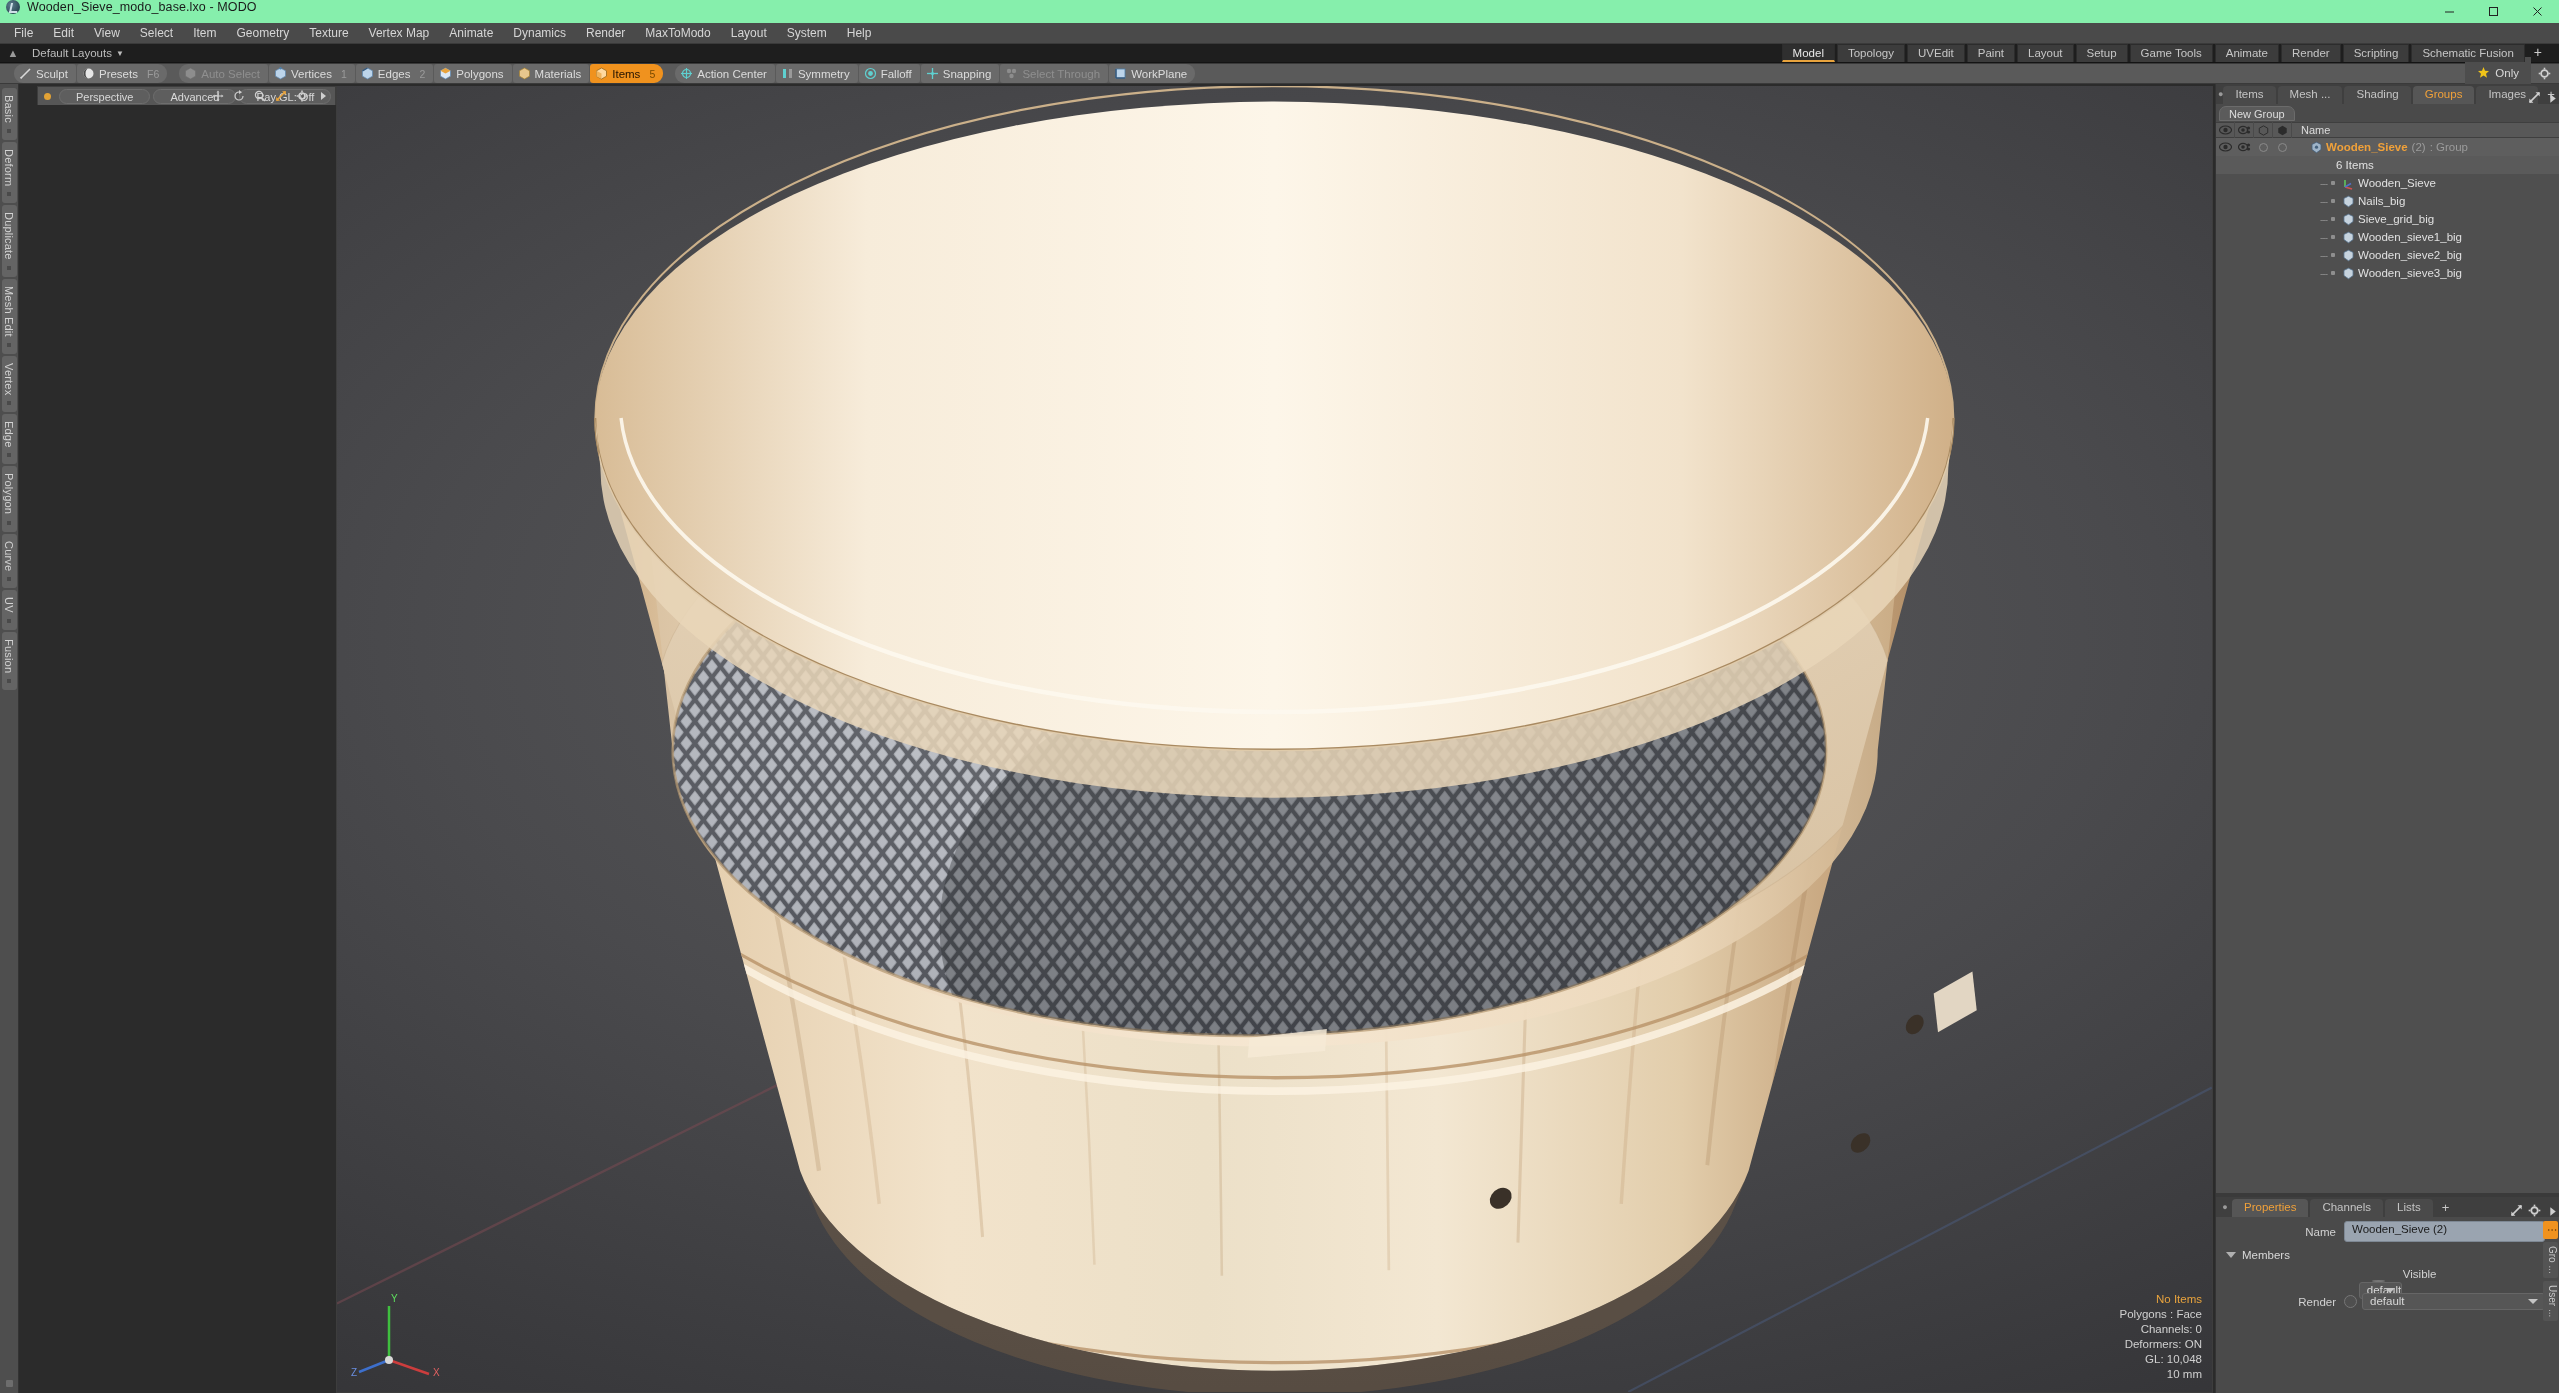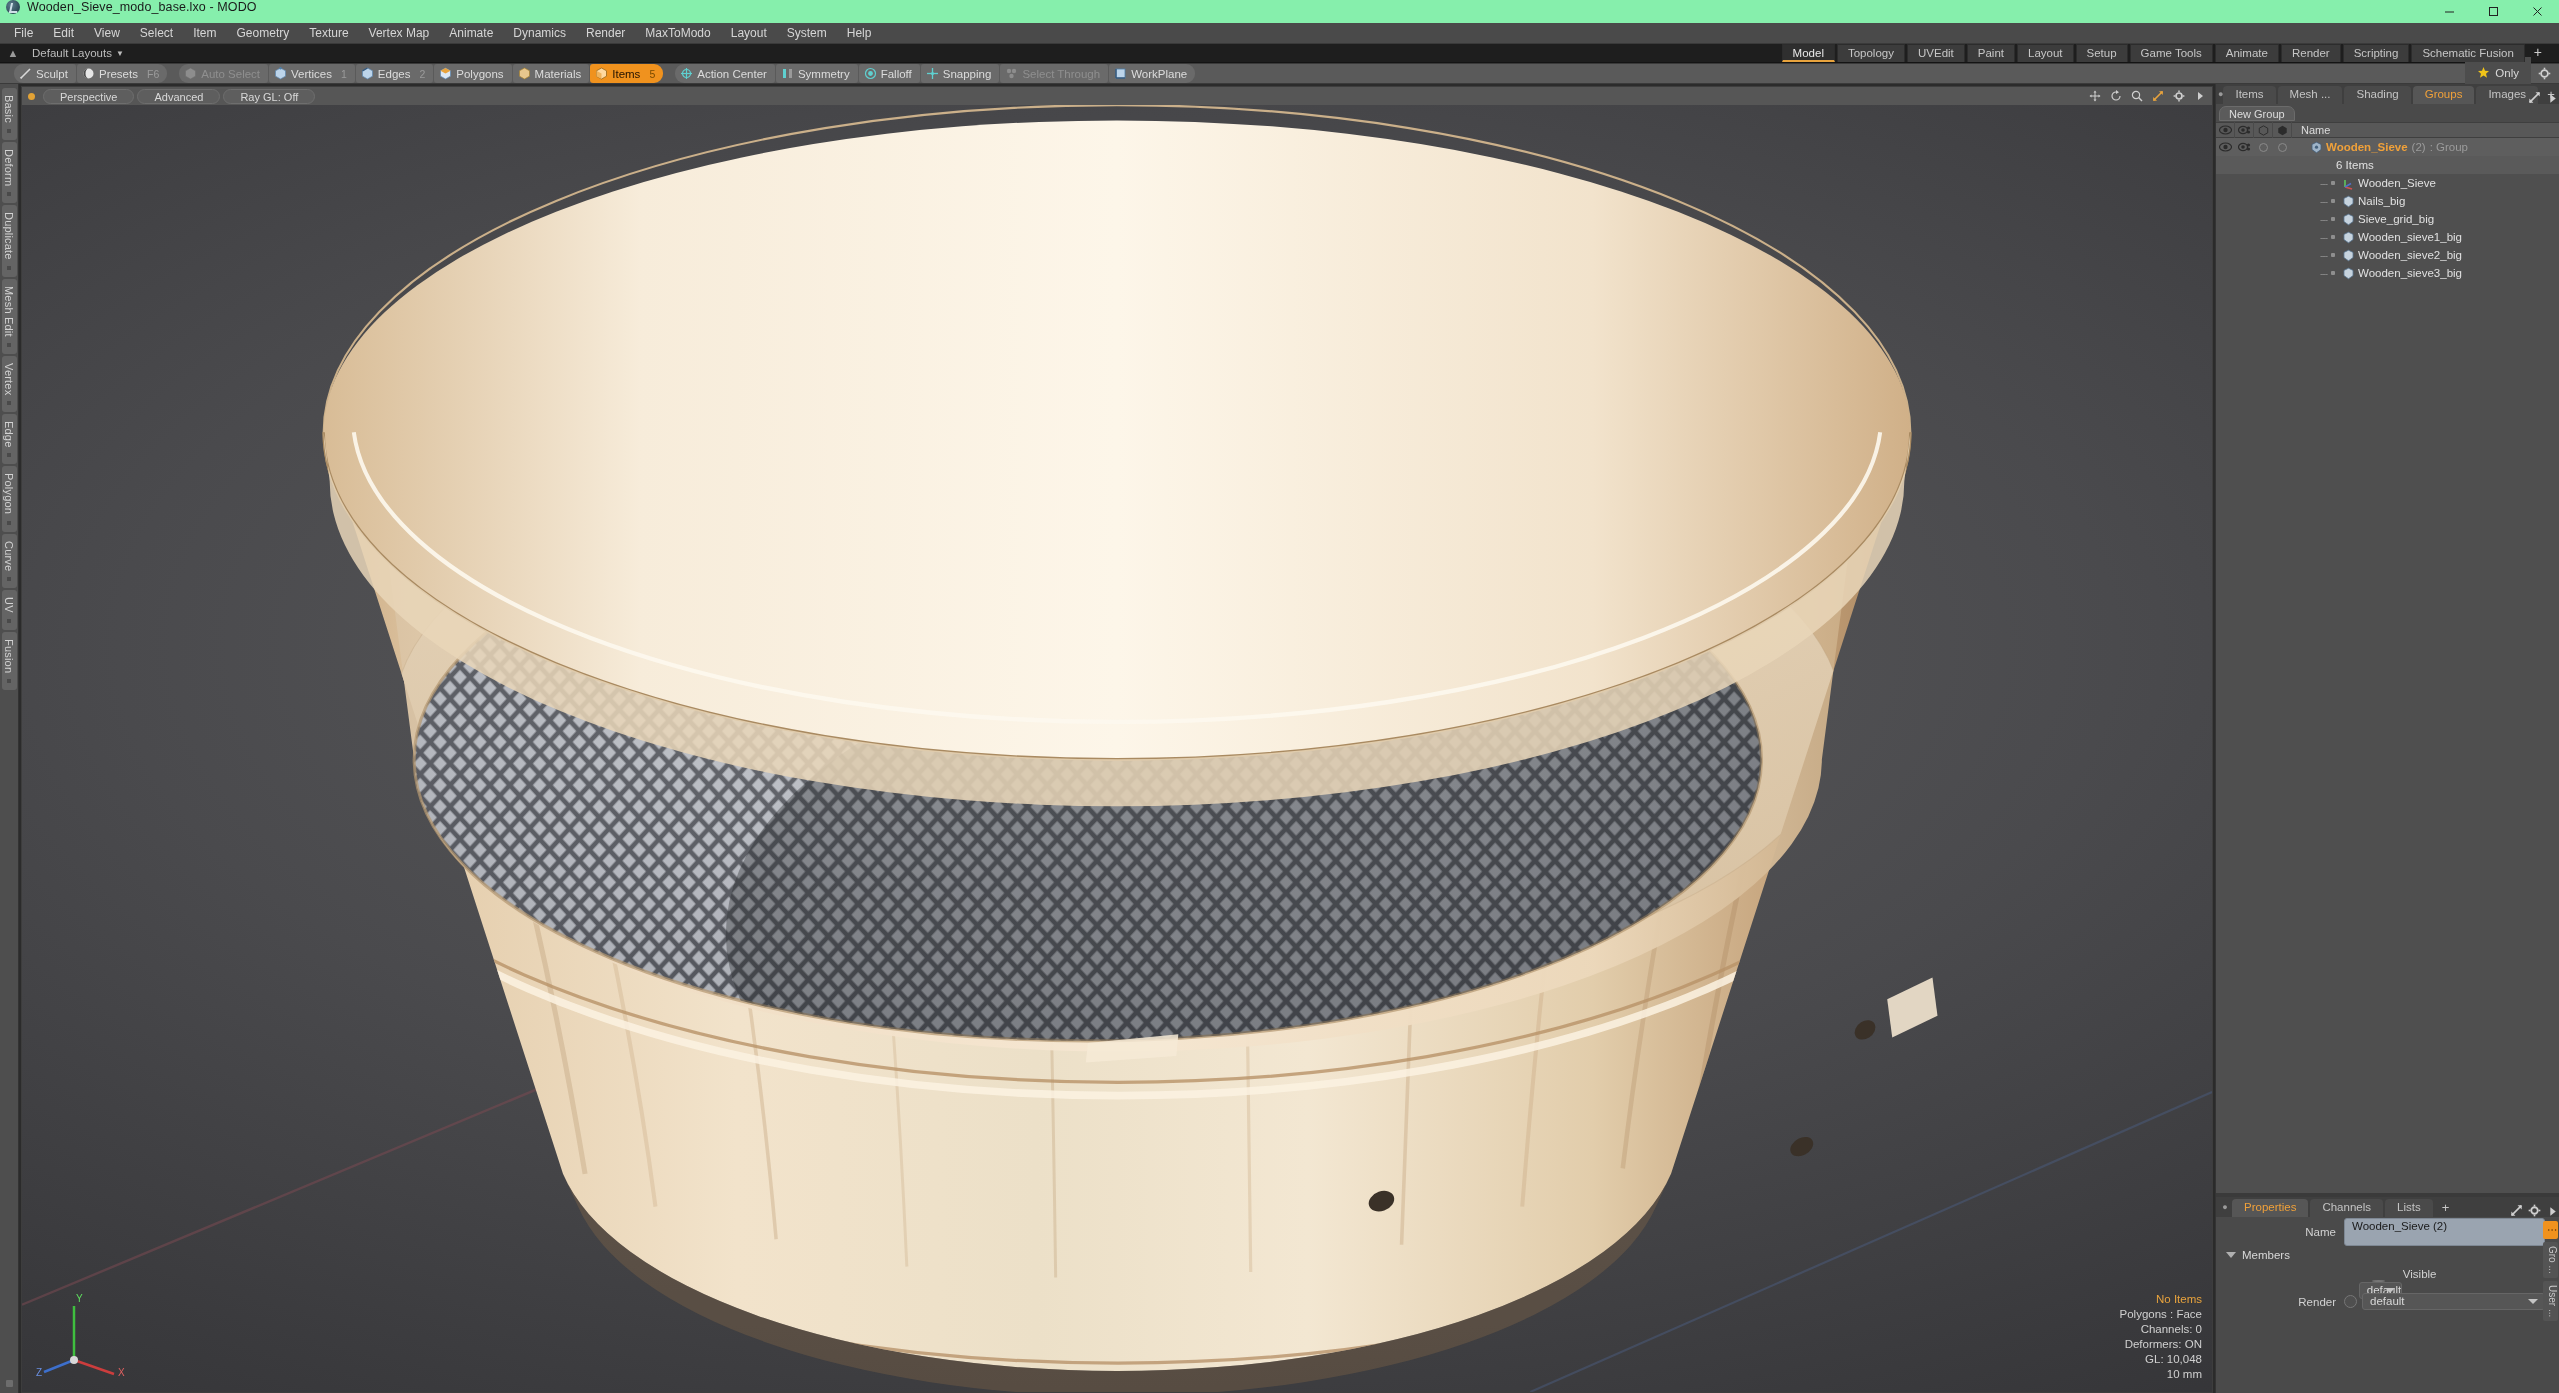--- a/index.html
+++ b/index.html
@@ -112,21 +112,21 @@
     font-size: 11px; color: #d2d2d2; background: #646464;
     padding: 7px 2px; margin-bottom: 2px; border-radius: 3px;
     width: 15px; display: flex; align-items: center; justify-content: center;
     letter-spacing: 0.2px;
   }
   .vtab .dot { display: block; width: 4px; height: 4px; background: #4a4a4a; margin-top: 6px; }
   .leftstrip .spacer { flex: 1; }
   .grip { width: 7px; height: 7px; background: #6d6d6d; margin-bottom: 6px; border-radius: 1px; }
 
   
-  .vpcol { flex: 1; min-width: 0; display: flex; flex-direction: column; padding: 2px 2px 0 2px; }
+  .vpcol { flex: 1; min-width: 0; display: flex; flex-direction: row; padding: 2px 2px 0 18px; }
   .vp-header {
     height: 19px; flex: 0 0 19px; background: #565656; display: flex; align-items: center;
     padding: 0 4px; gap: 3px; position: relative; border: 1px solid #3d3d3d; border-bottom: none;
   }
   .vp-dot { width: 7px; height: 7px; border-radius: 50%; background: #e2a235; margin: 0 5px 0 2px; }
   .vp-pill {
     height: 15px; line-height: 14px; padding: 0 16px; font-size: 11px; color: #d9d9d9;
     background: #5e5e5e; border: 1px solid #6e6e6e; border-radius: 8px; white-space: nowrap;
   }
   .vp-hdr-right { position: absolute; right: 6px; display: flex; align-items: center; gap: 9px; }
@@ -197,21 +197,21 @@
   .tree-dash { color: #8a8a8a; font-size: 10px; letter-spacing: -1px; }
   .tree-dot { width: 4px; height: 4px; background: #8e8e8e; display: inline-block; border-radius: 1px; }
 
   .panel-splitter { height: 4px; background: #3a3a3a; flex: 0 0 4px; }
 
   .props { flex: 0 0 196px; background: #4a4a4a; display: flex; flex-direction: column; position: relative; }
   .prop-body { flex: 1; padding: 5px 0 0 0; position: relative; }
   .prow { display: flex; align-items: center; height: 19px; margin-bottom: 5px; padding-right: 14px; }
   .plabel { width: 128px; text-align: right; padding-right: 8px; font-size: 11.5px; color: #d2d2d2; }
   .pfield {
-    flex: 1; height: 28px; background: #9aa4b0; border: 1px solid #7e8894; border-radius: 3px;
+    flex: 1; height: 21px; background: #9aa4b0; border: 1px solid #7e8894; border-radius: 3px;
     font-size: 11.5px; color: #1b1b1b; line-height: 15px; padding-left: 7px;
   }
   .pdrop {
     flex: 1; height: 17px; background: #565656; border: 1px solid #666; border-radius: 3px;
     font-size: 11.5px; color: #d8d8d8; line-height: 15px; padding-left: 7px;
     display: flex; align-items: center; position: relative;
   }
   .pdrop .arrow { position: absolute; right: 6px; width: 0; height: 0; border-left: 5px solid transparent; border-right: 5px solid transparent; border-top: 5px solid #c4c4c4; }
   .pcheck { width: 13px; height: 13px; border-radius: 50%; border: 1px solid #777; background: #4f4f4f; margin-right: 5px; }
   .section-row { display: flex; align-items: center; height: 17px; padding-left: 10px; gap: 6px; font-size: 11.5px; color: #d8d8d8; }

